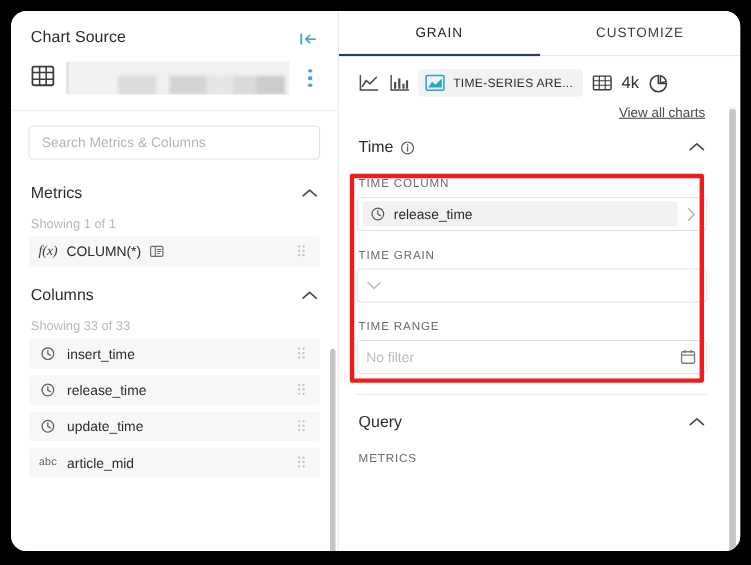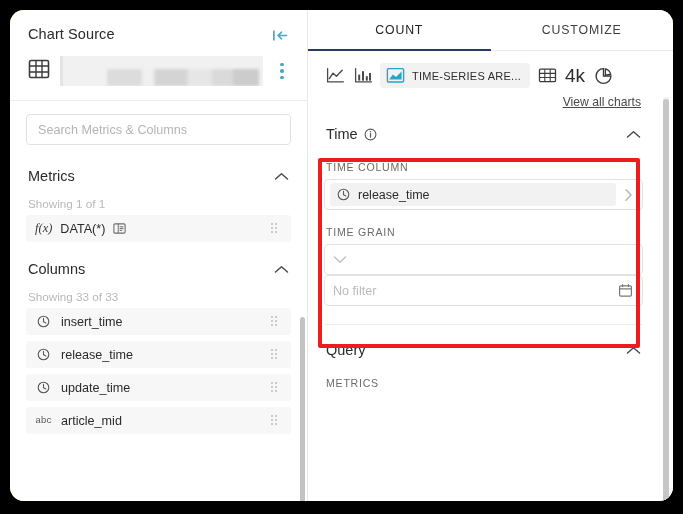--- a/index.html
+++ b/index.html
@@ -255,21 +255,21 @@
     padding: 4px 9px 4px 6px;
     cursor: pointer;
   }
   .viz-selected .vslabel {
     font-size: 11px;
     letter-spacing: 0.25px;
     color: #2d2d2d;
     white-space: nowrap;
   }
   .viz-4k {
-    font-size: 19px;
+    font-size: 15px;
     color: #2d2d2d;
     cursor: pointer;
     padding: 0 1px;
   }
   .view-all-wrap {
     display: flex; justify-content: flex-end;
     padding: 7px 18px 0 0;
   }
   .view-all {
     font-size: 12.2px;
@@ -399,21 +399,21 @@
         <span>
           <svg width="15" height="9" viewBox="0 0 15 9">
               <path d="M1.5 7 L7.5 1.8 L13.5 7" stroke="#4a4a4a" stroke-width="1.5" fill="none" stroke-linecap="round" stroke-linejoin="round"></path>
             </svg>
         </span>
       </div>
       <div class="showing-label">Showing 1 of 1</div>
 
       <div class="metric-row">
         <span class="fx">f(x)</span>
-        <span class="metric-name">DATA(*)</span>
+        <span class="metric-name">COLUMN(*)</span>
         <span style="display:flex;align-items:center;">
           <svg width="13" height="13" viewBox="0 0 13 13">
             <rect x="0.9" y="1.9" width="11.2" height="9.2" rx="1.2" fill="none" stroke="#6d6d6d" stroke-width="1.1"></rect>
             <path d="M5.2 1.9 V11.1" stroke="#6d6d6d" stroke-width="1"></path>
             <path d="M6.6 4.8 H10.5 M6.6 6.6 H10.5 M6.6 8.4 H9.2" stroke="#6d6d6d" stroke-width="1"></path>
           </svg>
         </span>
         <span style="flex:1 1 auto"></span>
         <span class="drag-dots">
             <i></i>
@@ -506,21 +506,21 @@
 
       </div>
 
       <div id="left-scrollbar"></div>
     </div>
   </div>
 
   <div id="right-panel">
 
     <div class="tabs">
-      <div class="tab active">COUNT</div>
+      <div class="tab active">GRAIN</div>
       <div class="tab">CUSTOMIZE</div>
     </div>
 
     <div class="right-scroll">
 
       <div class="viz-row">
         <span class="viz-icon">
           <svg width="19" height="17" viewBox="0 0 19 17">
             <path d="M1.6 1.6 V14.8 H17.4" stroke="#4a4a4a" stroke-width="1.3" fill="none" stroke-linecap="round"></path>
             <path d="M3.3 11.6 L7 6.2 L10.4 9.2 L16.2 3.2" stroke="#4a4a4a" stroke-width="1.4" fill="none" stroke-linecap="round" stroke-linejoin="round"></path>
@@ -604,20 +604,21 @@
 
         <div class="ctl-label">TIME GRAIN</div>
         <div class="select-box">
           <span class="chev">
             <svg width="14" height="9" viewBox="0 0 14 9">
                 <path d="M1.5 2 L7 7.2 L12.5 2" stroke="#c2c2c2" stroke-width="1.5" fill="none" stroke-linecap="round" stroke-linejoin="round"></path>
               </svg>
           </span>
         </div>
 
+        <div class="ctl-label">TIME RANGE</div>
         <div class="select-box">
           <span class="sel-placeholder">No filter</span>
           <span class="chev">
             <svg width="15" height="15" viewBox="0 0 15 15">
               <rect x="1.6" y="2.8" width="11.8" height="10.4" rx="1.2" fill="none" stroke="#7a7a7a" stroke-width="1.2"></rect>
               <path d="M1.6 5.8 H13.4" stroke="#7a7a7a" stroke-width="1.2"></path>
               <path d="M4.6 1.5 V3.6 M10.4 1.5 V3.6" stroke="#7a7a7a" stroke-width="1.2" stroke-linecap="round"></path>
             </svg>
           </span>
         </div>

